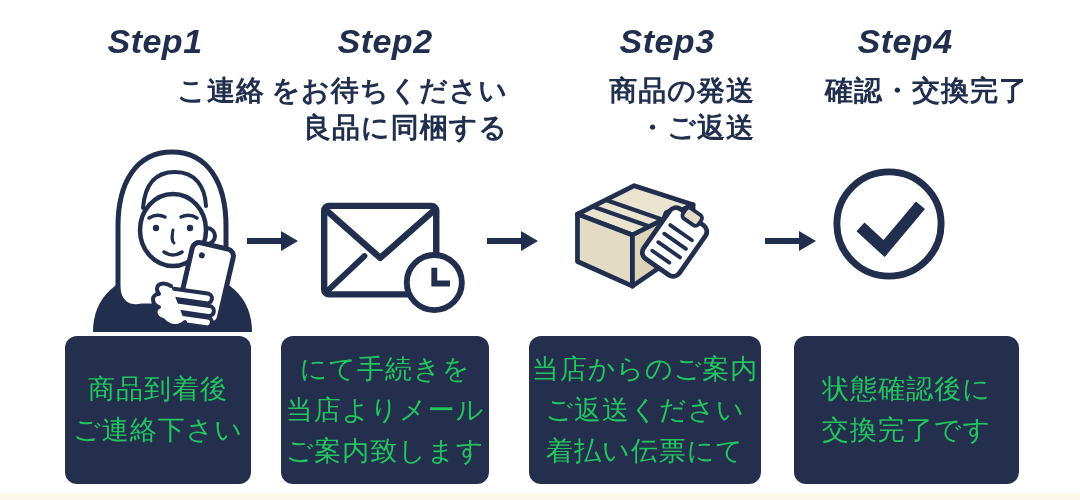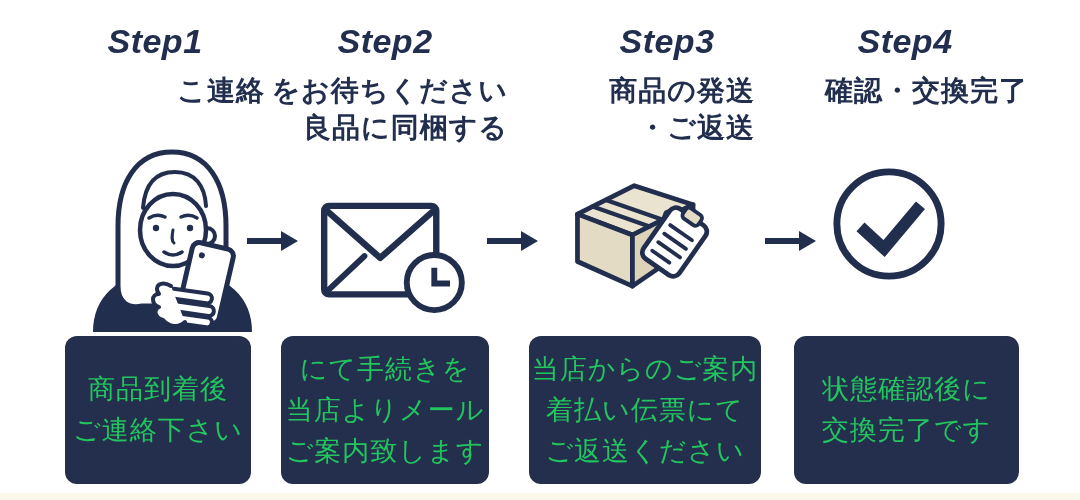--- a/index.html
+++ b/index.html
@@ -144,22 +144,22 @@
     <div>商品到着後</div>
     <div>ご連絡下さい</div>
   </div>
   <div class="abs note-box b2">
     <div>にて手続きを</div>
     <div>当店よりメール</div>
     <div>ご案内致します</div>
   </div>
   <div class="abs note-box b3">
     <div>当店からのご案内</div>
+    <div>ご返送ください</div>
     <div>着払い伝票にて</div>
-    <div>ご返送ください</div>
   </div>
   <div class="abs note-box b4">
     <div>状態確認後に</div>
     <div>交換完了です</div>
   </div>
 
   <div class="abs bottom-strip"></div>
 </div>
 
 </body></html>

